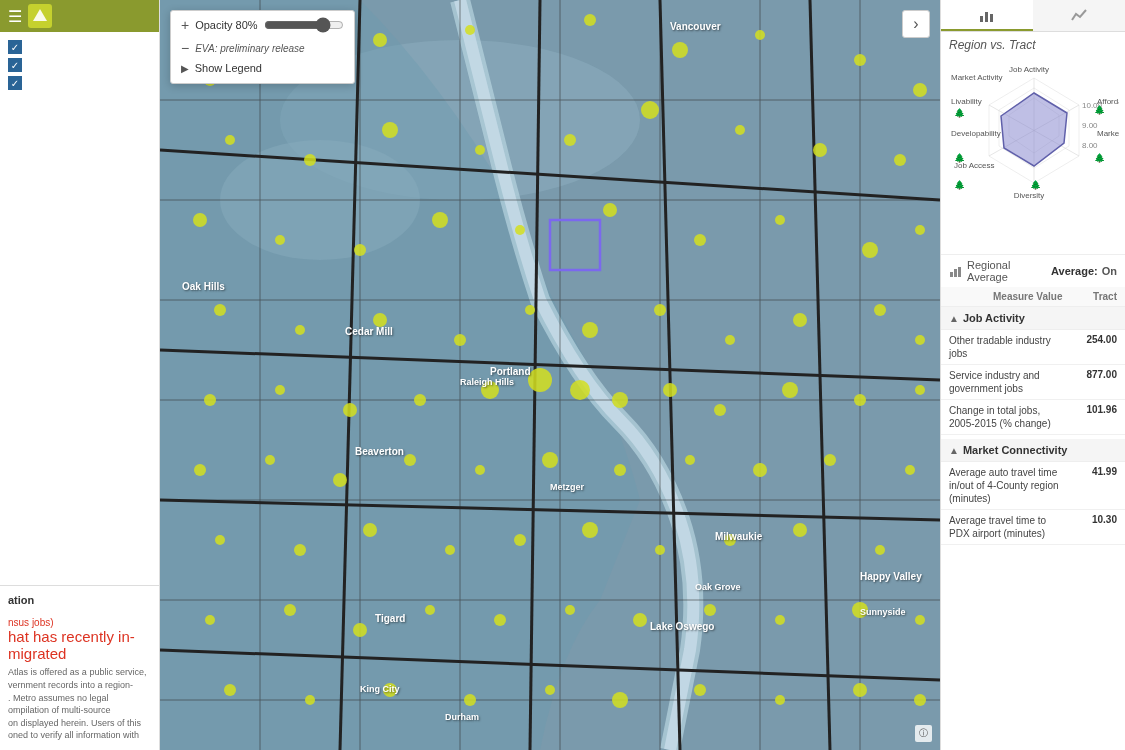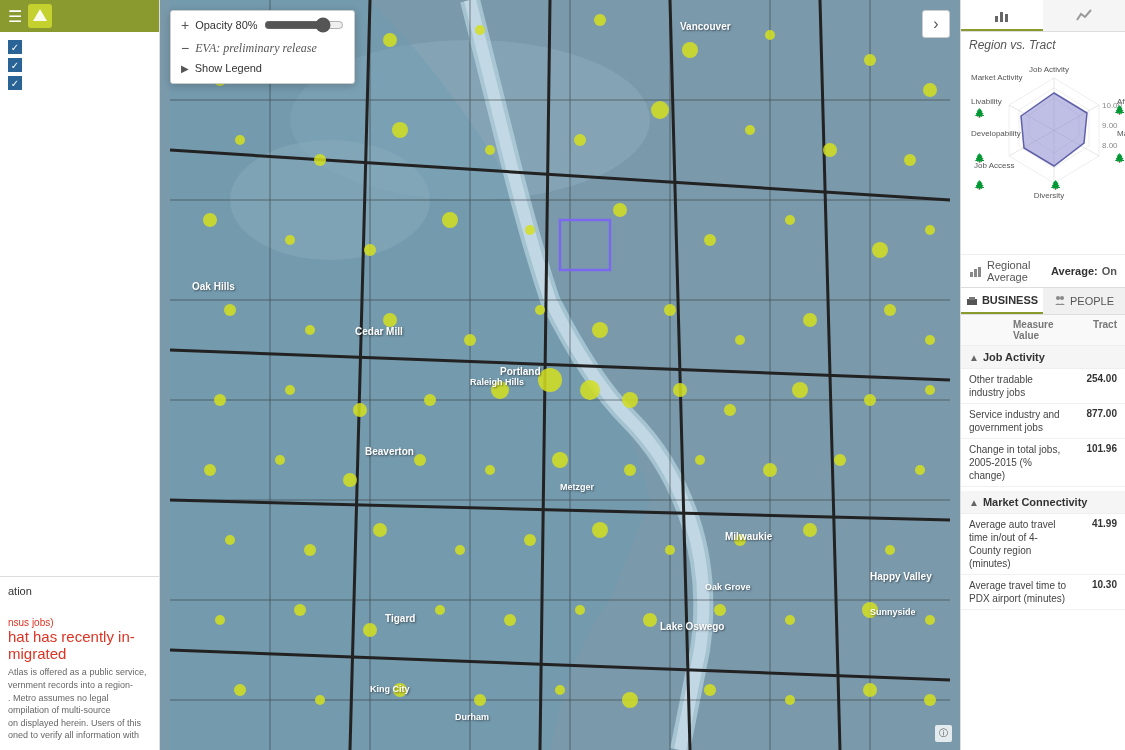--- a/index.html
+++ b/index.html
@@ -71,21 +71,21 @@
       position: absolute;
       bottom: 0;
       left: 0;
       right: 0;
       background: rgba(255,255,255,0.92);
       padding: 8px;
       border-top: 1px solid #ddd;
       font-size: 10px;
       color: #555;
     }
-    .info-title { font-weight: normal; color: #333; margin-bottom: 20px; font-size: 11px; }
+    .info-title { font-weight: bold; color: #333; margin-bottom: 11px; font-size: 11px; }
     .info-subtitle { font-size: 10px; color: #d32; margin-bottom: 4px; }
     .info-text { font-size: 9px; color: #666; line-height: 1.4; }
 
     
     .map-container {
       flex: 1;
       position: relative;
       overflow: hidden;
       background: #7a9aac;
     }
@@ -116,21 +116,21 @@
     .opacity-slider {
       width: 80px;
       accent-color: #555;
     }
     .eva-row {
       display: flex;
       align-items: center;
       gap: 6px;
       padding: 3px 0;
     }
-    .eva-label { font-size: 12px; color: #555; font-style: italic; font-family: Liberation Serif, serif; }
+    .eva-label { font-size: 10px; color: #555; font-style: italic; }
     .show-legend-row {
       display: flex;
       align-items: center;
       gap: 6px;
       padding: 3px 0;
       cursor: pointer;
     }
     .triangle-icon { color: #555; font-size: 10px; }
     .show-legend-label { font-size: 11px; color: #333; }
 
@@ -157,21 +157,21 @@
       right: 8px;
       background: rgba(255,255,255,0.8);
       border-radius: 2px;
       padding: 2px 4px;
       font-size: 9px;
       color: #555;
     }
 
     
     .right-panel {
-      width: 165px;
+      width: 185px;
       background: #fff;
       border-left: 1px solid #ddd;
       display: flex;
       flex-direction: column;
       flex-shrink: 0;
       overflow: hidden;
     }
     .right-panel-tabs {
       display: flex;
       background: #f5f5f5;
@@ -588,38 +588,20 @@
     <svg width="14" height="14" viewBox="0 0 14 14">
       <rect x="1" y="8" width="3" height="5" fill="#888"></rect>
       <rect x="5" y="5" width="3" height="8" fill="#888"></rect>
       <rect x="9" y="3" width="3" height="10" fill="#888"></rect>
     </svg>
     <span class="avg-label">Regional Average</span>
     <span class="avg-value">Average: </span>
     <span style="font-weight:bold;font-size:11px;">On</span>
   </div>
 
-  <div class="bp-tabs">
-    <div class="bp-tab active">
-      <svg width="12" height="12" viewBox="0 0 12 12">
-        <rect x="1" y="5" width="10" height="6" fill="#555"></rect>
-          <rect x="3" y="3" width="6" height="3" fill="#777"></rect>
-      </svg>
-      <span>BUSINESS</span>
-    </div>
-    <div class="bp-tab">
-      <svg width="12" height="12" viewBox="0 0 12 12">
-        <circle cx="4" cy="3" r="2" fill="#888"></circle>
-          <circle cx="8" cy="3" r="2" fill="#888"></circle>
-        <path d="M1,10 Q4,7 7,10" fill="#888"></path>
-          <path d="M5,10 Q8,7 11,10" fill="#888"></path>
-      </svg>
-      <span>PEOPLE</span>
-    </div>
-  </div>
 
   <div class="table-header">
     <span class="th-measure">Measure Value</span>
     <span class="th-tract">Tract</span>
   </div>
 
   <div class="table-body">
 
     <div class="section-header">
       <span class="collapse-icon">▲</span>

